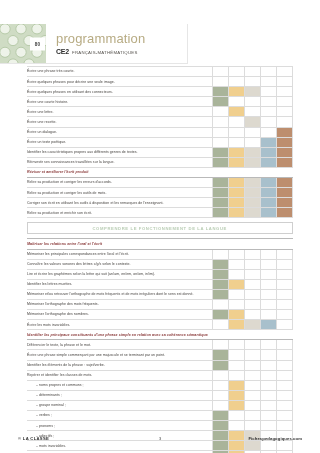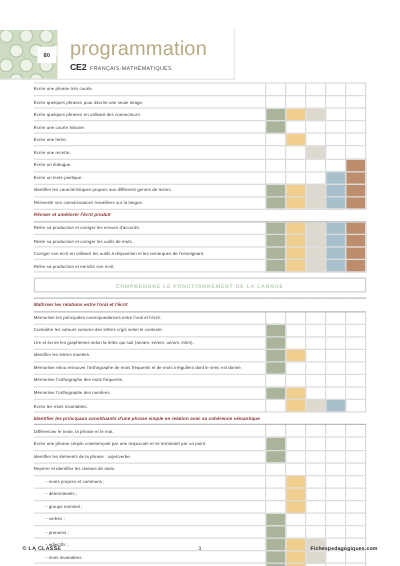--- a/index.html
+++ b/index.html
@@ -38,21 +38,21 @@
     display:flex;align-items:center;justify-content:center;
     font-size:4.6px;font-weight:bold;color:#3a3a3a;
     letter-spacing:.2px;
   }
   .head-text{
     flex:1 1 auto;
     padding:8px 0 0 10px;
     box-sizing:border-box;
   }
   .prog-title{
-    font-size:16px;
+    font-size:13px;
     color:#b7ab83;
     letter-spacing:.15px;
     line-height:1;
     font-weight:normal;
   }
   .sub-line{
     margin-top:2.5px;
     display:flex;align-items:baseline;gap:3px;
   }
   .ce2{

